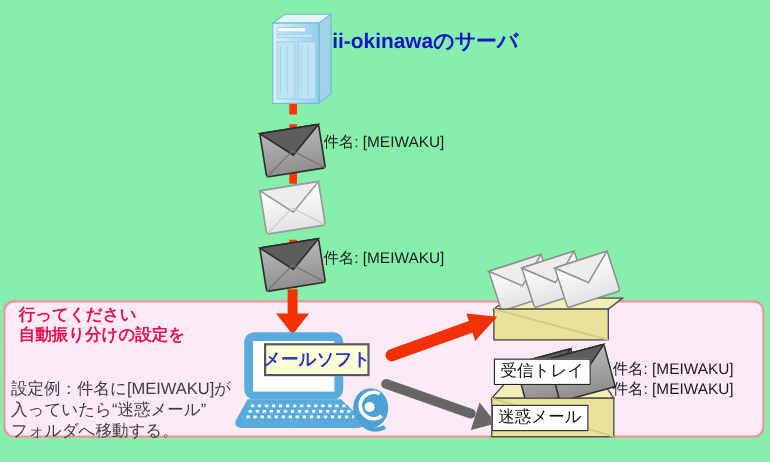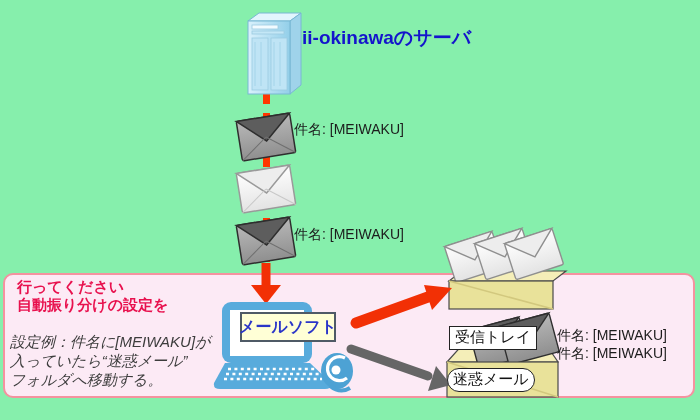--- a/index.html
+++ b/index.html
@@ -13,27 +13,27 @@
     background:#fceaf5;border:2px solid #f4929f;border-radius:10px;z-index:1;
   }
   .txt{position:absolute;z-index:5;white-space:nowrap;}
   .title{left:302px;top:25px;font-size:19px;font-weight:bold;color:#1414cc;}
   .subject{font-size:14px;color:#1c1c1c;}
   .subj-1{left:294px;top:121px;}
   .subj-2{left:294px;top:226px;}
   .subj-r1{left:557px;top:327px;}
   .subj-r2{left:557px;top:345px;}
   .warning{left:17px;top:278px;font-size:15px;font-weight:bold;color:#e8114e;line-height:18px;}
-  .example{left:10px;top:332px;font-size:15px;color:#3c3c3c;line-height:19px;font-style:italic;}
+  .example{left:10px;top:344px;font-size:15px;color:#3c3c3c;line-height:19px;}
   .chip{
     position:absolute;z-index:5;background:#ffffff;border:1px solid #222;
     padding:1px 5px 2px 5px;font-size:15px;color:#111;white-space:nowrap;
   }
   .chip-inbox{left:449px;top:282px;margin-top:44px;}
-  .chip-spam{left:447px;top:368px;border-radius:12px;}
+  .chip-spam{left:447px;top:368px;}
   .mailsoft{
     position:absolute;z-index:5;left:240px;top:312px;width:92px;height:26px;
     background:#ffffd6;border:2px solid #4f5a66;color:#2a35c8;font-size:16px;
     display:flex;align-items:center;justify-content:center;white-space:nowrap;font-weight:bold;
   }
 </style>
 </head>
 <body>
 
 <div id="stage">

